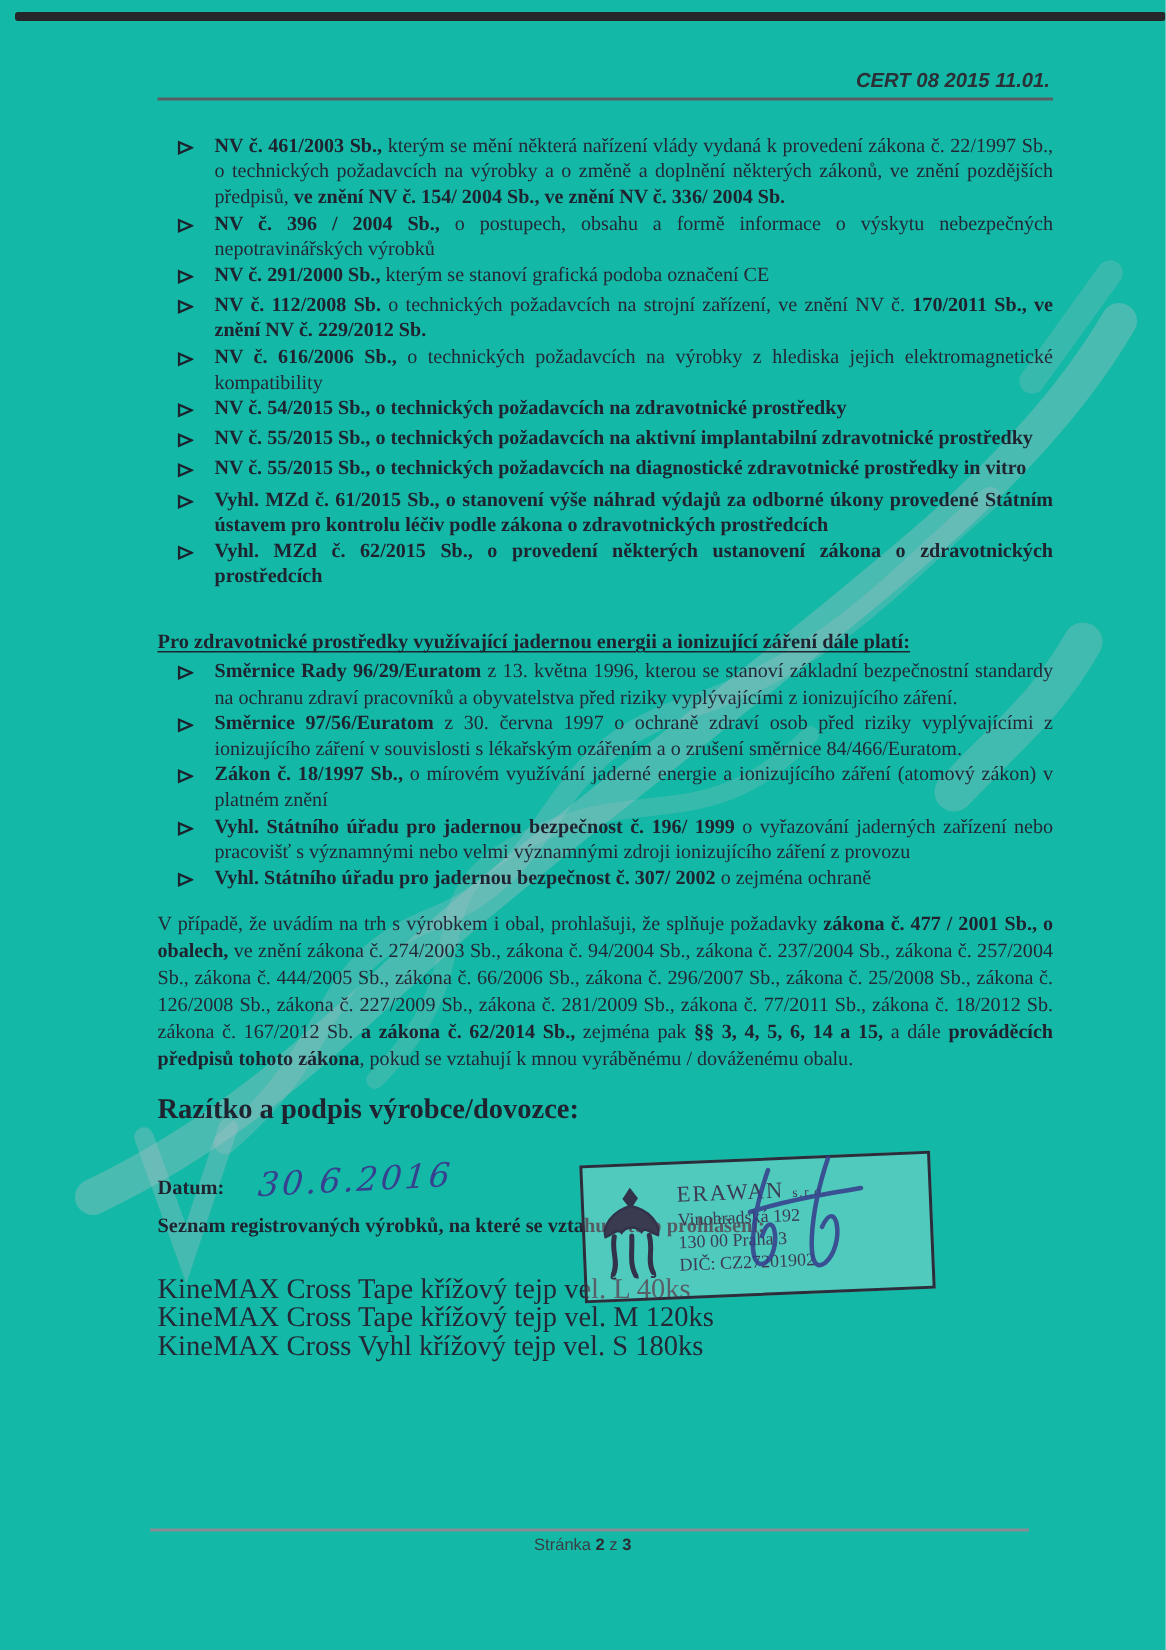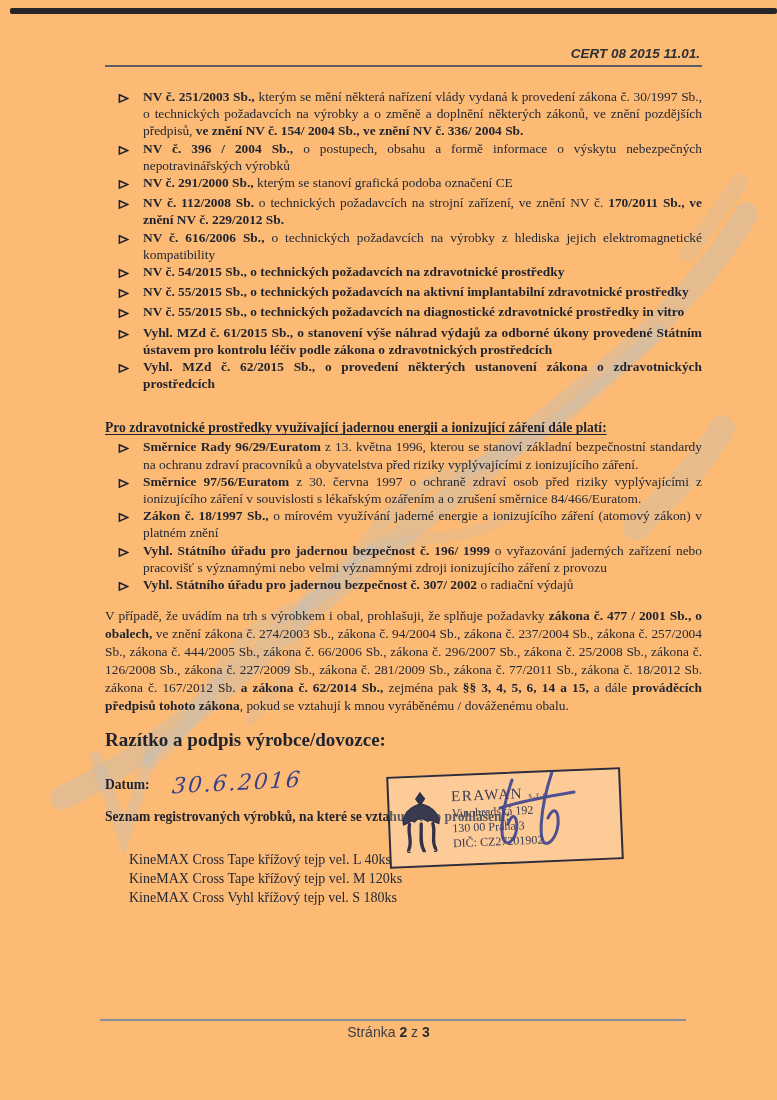--- a/index.html
+++ b/index.html
@@ -1,20 +1,20 @@
 <!DOCTYPE html>
 <html><head>
 <meta charset="utf-8">
 <style>
   html,body{margin:0;padding:0;}
   body{background:#e8eaec;}
   .page{
     position:relative;
     width:777px;height:1100px;
-    background:#fdba74;
+    background:#14b8a6;
     overflow:hidden;
     font-family:"Liberation Serif", serif;
     color:#232836;
   }
   .scan-top-edge{
     position:absolute;top:8px;left:10px;right:0;height:6px;
     background:#26262a;border-radius:2px;
   }
   .watermark{position:absolute;inset:0;pointer-events:none;}
   .content{
@@ -48,33 +48,33 @@
     text-underline-offset:2px;
     color:#1e232f;
   }
   .nuclear-list{margin-top:2px;}
   .paragraph{
     margin-top:11px;
     font-size:13.4px;line-height:18px;
     text-align:justify;
   }
   .stamp-label{margin-top:13px;font-weight:700;font-size:19px;color:#1e232f;}
-  .date-row{margin-top:19px;display:flex;align-items:center;height:30px;}
+  .date-row{margin-top:19px;display:flex;align-items:flex-end;height:30px;}
   .date-label{font-weight:700;font-size:13.6px;color:#1e232f;}
   .date-value{
     margin-left:22px;margin-top:-4px;
     font-family:"DejaVu Serif", serif;
     font-style:italic;
     font-size:22px;letter-spacing:2px;
     color:#36408e;
     transform:rotate(-3deg) skewX(-8deg);
   }
   .products-title{margin-top:9px;font-weight:700;font-size:13.6px;color:#1e232f;}
   .products-list{margin-top:25px;}
-  .product-line{font-size:14px;line-height:19px;margin-left:24px;}
+  .product-line{font-size:19px;line-height:19px;}
   .stamp{
     position:absolute;left:388px;top:772px;width:230px;height:88px;
     border:2px solid #2c2c3a;
     transform:rotate(-2.4deg);
     background:rgba(255,255,255,0.25);
     display:flex;align-items:center;
     color:#3a3a4e;
   }
   .stamp-logo{flex:0 0 62px;display:flex;justify-content:center;}
   .stamp-text{flex:1;line-height:15px;padding-right:4px;}
@@ -83,21 +83,21 @@
   .stamp-line{font-size:12px;color:#3c3c52;}
   .signature{position:absolute;left:470px;top:762px;pointer-events:none;}
   .footer-rule{
     position:absolute;left:100px;top:1019px;width:586px;
     border:0;border-top:2px solid #868d94;margin:0;
   }
   .footer-text{
     position:absolute;left:0;top:1024px;width:777px;
     text-align:center;
     font-family:"Liberation Sans", sans-serif;
-    font-size:14px;color:#3a3e44;
+    font-size:11px;color:#3a3e44;
   }
   .footer-text b{font-weight:700;color:#2a2e34;}
 </style>
 </head>
 <body>
 
 <div class="page">
 
   <div class="scan-top-edge"></div>
 
@@ -115,21 +115,21 @@
   <div class="content">
 
     <div class="doc-code">CERT 08 2015 11.01.</div>
     <hr class="header-rule">
 
     <div class="reg-list">
         <div class="li">
           <span class="marker"><svg width="11" height="11" viewBox="0 0 12 12">
               <path d="M1.5 2 L10.5 6 L1.5 10 Z" fill="none" stroke="#1d232e" stroke-width="1.7"></path>
             </svg></span>
-          <div class="li-text"><b>NV č. 251/2003 Sb.,</b><span> kterým se mění některá nařízení vlády vydaná k provedení zákona č. 30/1997 Sb., o technických požadavcích na výrobky a o změně a doplnění některých zákonů, ve znění pozdějších předpisů, </span><b>ve znění NV č. 154/ 2004 Sb., ve znění NV č. 336/ 2004 Sb.</b></div>
+          <div class="li-text"><b>NV č. 461/2003 Sb.,</b><span> kterým se mění některá nařízení vlády vydaná k provedení zákona č. 22/1997 Sb., o technických požadavcích na výrobky a o změně a doplnění některých zákonů, ve znění pozdějších předpisů, </span><b>ve znění NV č. 154/ 2004 Sb., ve znění NV č. 336/ 2004 Sb.</b></div>
         </div>
         <div class="li">
           <span class="marker"><svg width="11" height="11" viewBox="0 0 12 12">
               <path d="M1.5 2 L10.5 6 L1.5 10 Z" fill="none" stroke="#1d232e" stroke-width="1.7"></path>
             </svg></span>
           <div class="li-text"><b>NV č. 396 / 2004 Sb.,</b><span> o postupech, obsahu a formě informace o výskytu nebezpečných nepotravinářských výrobků</span></div>
         </div>
         <div class="li">
           <span class="marker"><svg width="11" height="11" viewBox="0 0 12 12">
               <path d="M1.5 2 L10.5 6 L1.5 10 Z" fill="none" stroke="#1d232e" stroke-width="1.7"></path>
@@ -204,21 +204,21 @@
         <div class="li">
           <span class="marker"><svg width="11" height="11" viewBox="0 0 12 12">
               <path d="M1.5 2 L10.5 6 L1.5 10 Z" fill="none" stroke="#1d232e" stroke-width="1.7"></path>
             </svg></span>
           <div class="li-text"><b>Vyhl. Státního úřadu pro jadernou bezpečnost č. 196/ 1999</b><span> o vyřazování jaderných zařízení nebo pracovišť s významnými nebo velmi významnými zdroji ionizujícího záření z provozu</span></div>
         </div>
         <div class="li">
           <span class="marker"><svg width="11" height="11" viewBox="0 0 12 12">
               <path d="M1.5 2 L10.5 6 L1.5 10 Z" fill="none" stroke="#1d232e" stroke-width="1.7"></path>
             </svg></span>
-          <div class="li-text"><b>Vyhl. Státního úřadu pro jadernou bezpečnost č. 307/ 2002</b><span> o radiační výdajů</span></div>
+          <div class="li-text"><b>Vyhl. Státního úřadu pro jadernou bezpečnost č. 307/ 2002</b><span> o zejména ochraně</span></div>
         </div>
       </div>
 
     <p class="paragraph"><span>V případě, že uvádím na trh s výrobkem i obal, prohlašuji, že splňuje požadavky </span><b>zákona č. 477 / 2001 Sb., o obalech,</b><span> ve znění zákona č. 274/2003 Sb., zákona č. 94/2004 Sb., zákona č. 237/2004 Sb., zákona č. 257/2004 Sb., zákona č. 444/2005 Sb., zákona č. 66/2006 Sb., zákona č. 296/2007 Sb., zákona č. 25/2008 Sb., zákona č. 126/2008 Sb., zákona č. 227/2009 Sb., zákona č. 281/2009 Sb., zákona č. 77/2011 Sb., zákona č. 18/2012 Sb. zákona č. 167/2012 Sb. </span><b>a zákona č. 62/2014 Sb.,</b><span> zejména pak </span><b>§§ 3, 4, 5, 6, 14 a 15,</b><span> a dále </span><b>prováděcích předpisů tohoto zákona</b><span>, pokud se vztahují k mnou vyráběnému / dováženému obalu.</span></p>
 
     <div class="stamp-label">Razítko a podpis výrobce/dovozce:</div>
 
     <div class="date-row">
       <span class="date-label">Datum:</span>
       <span class="date-value">30.6.2016</span>

